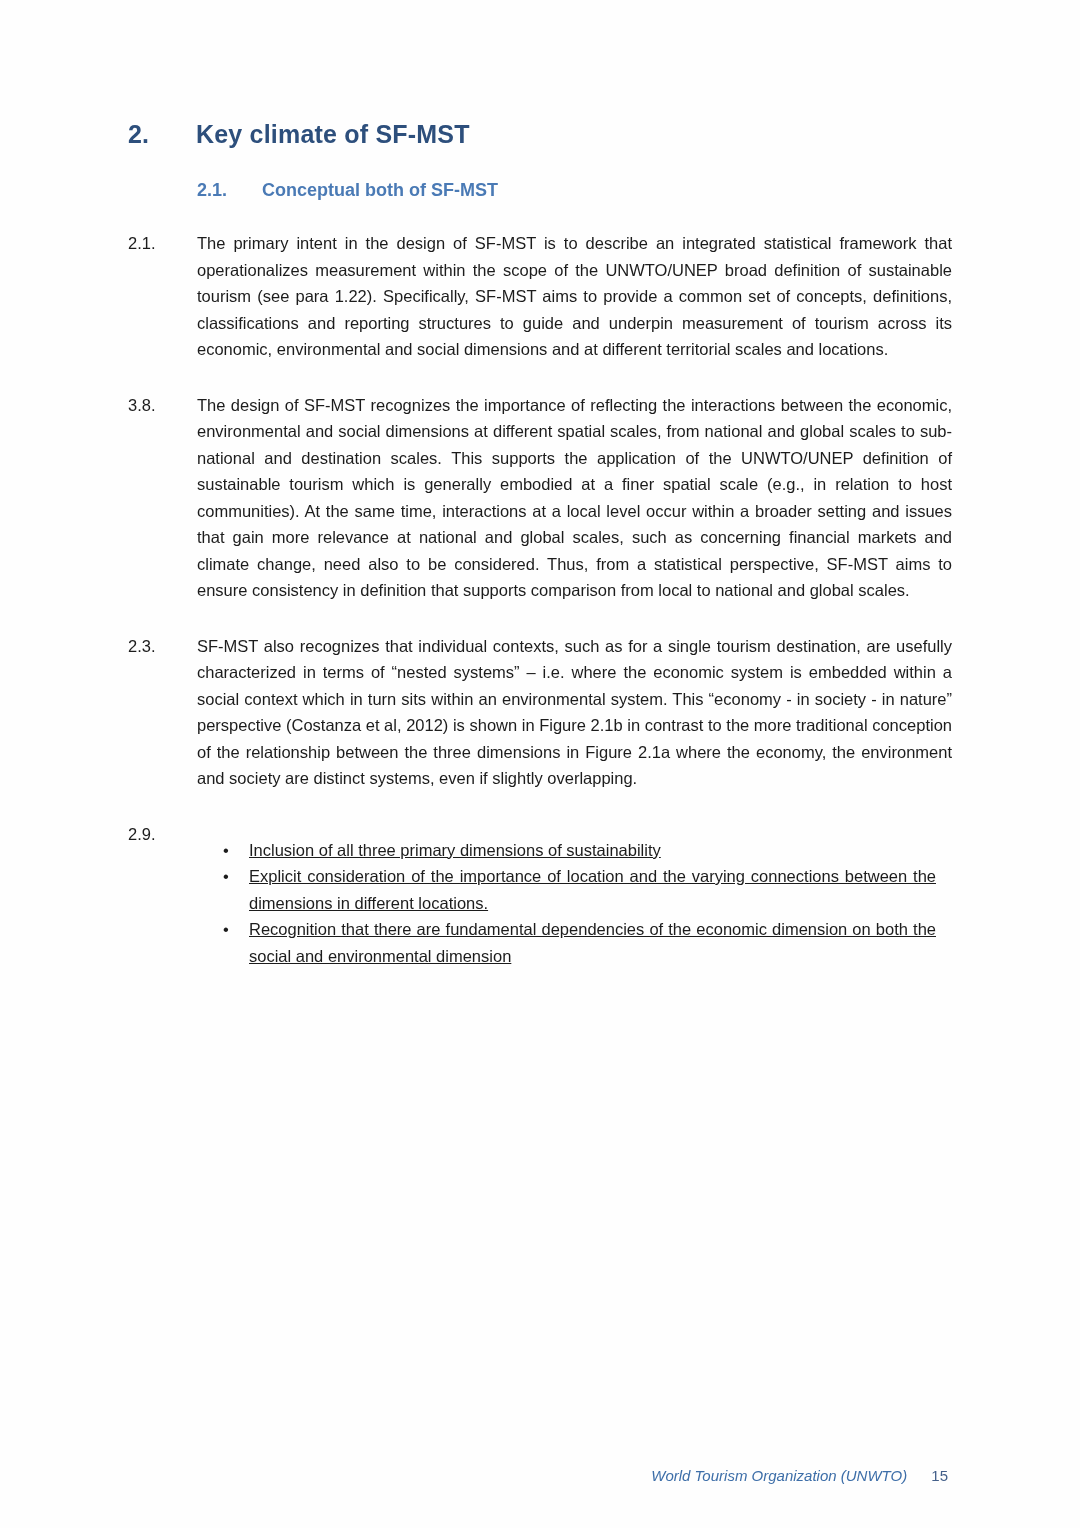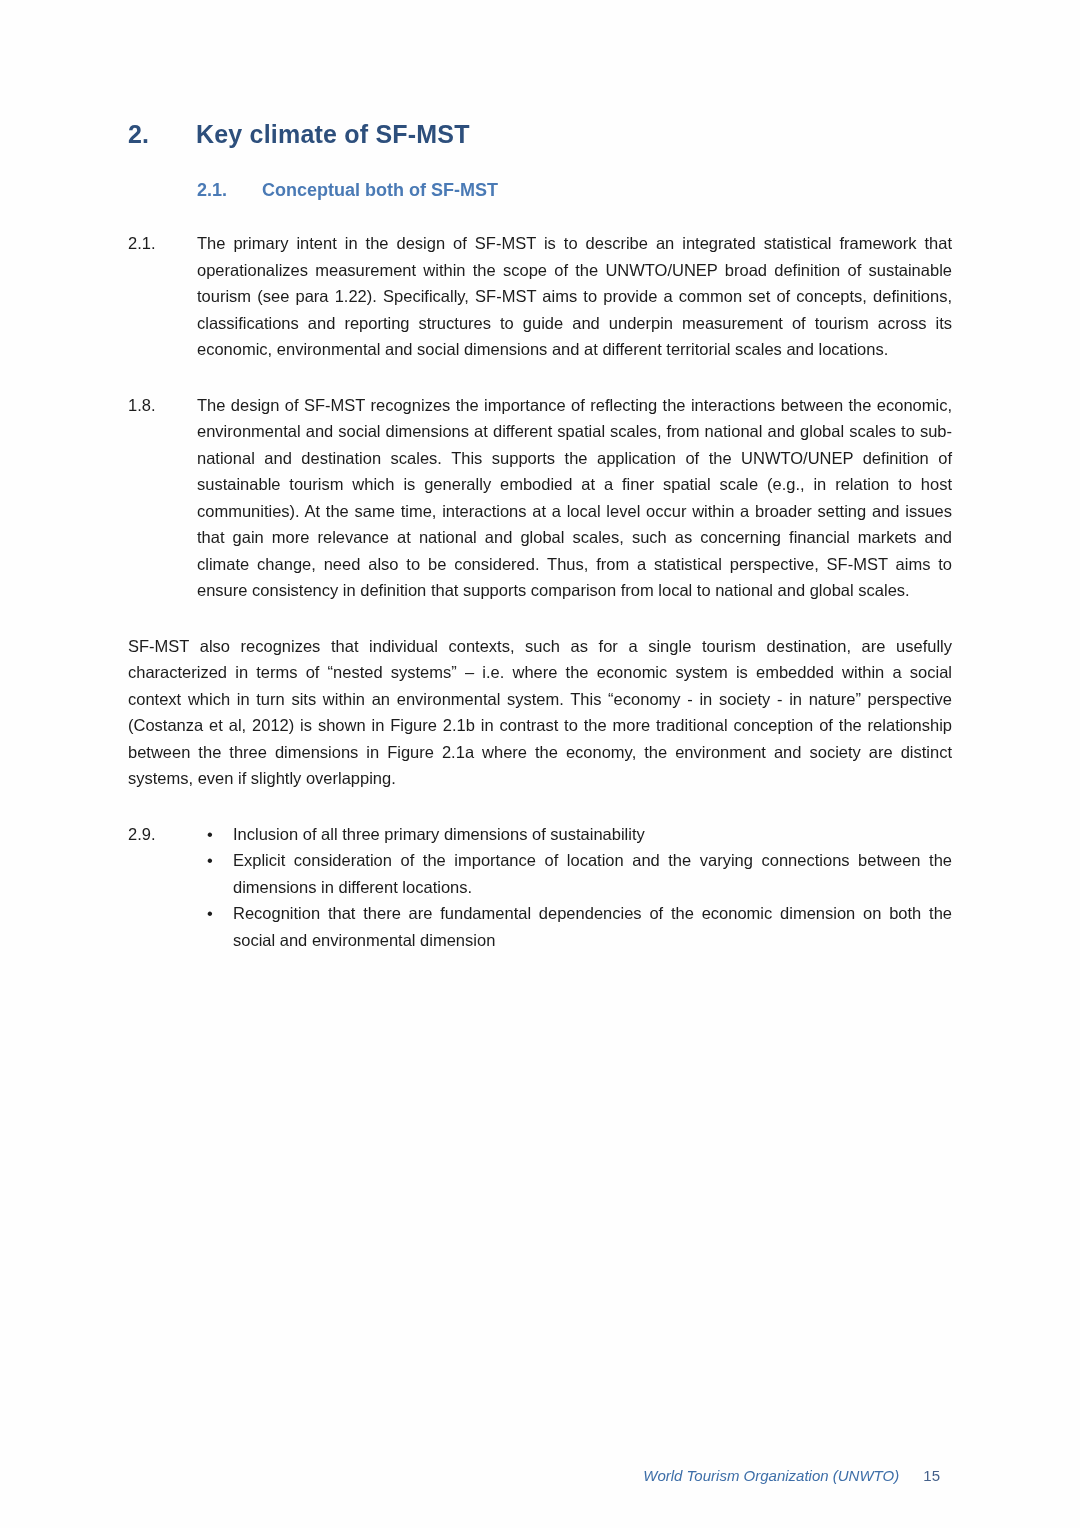--- a/index.html
+++ b/index.html
@@ -54,38 +54,39 @@
     flex-shrink: 0;
   }
   .p-body-wrap {
     flex: 1;
     min-width: 0;
   }
   .p-body {
     text-align: justify;
   }
   .bullets {
-    margin: 0;
+    margin: 16px;
     padding: 0;
     list-style: none;
+    text-decoration: underline;
   }
   .bullets li {
     position: relative;
     padding-left: 36px;
     text-align: justify;
   }
   .bullets li::before {
     content: "\2022";
     position: absolute;
     left: 10px;
     top: 0;
   }
   .footer {
     position: absolute;
-    right: 140px;
+    right: 132px;
     bottom: 44px;
     font-size: 15px;
     color: var(--footer, #3d6ea8);
     white-space: nowrap;
   }
   .footer-text {
     font-style: italic;
   }
   .footer-page {
     margin-left: 20px;
@@ -110,27 +111,28 @@
     </h2>
 
     <div class="para">
       <span class="p-num">2.1.</span>
       <div class="p-body-wrap">
         <div class="p-body">The primary intent in the design of SF-MST is to describe an integrated statistical framework that operationalizes measurement within the scope of the UNWTO/UNEP broad definition of sustainable tourism (see para 1.22). Specifically, SF-MST aims to provide a common set of concepts, definitions, classifications and reporting structures to guide and underpin measurement of tourism across its economic, environmental and social dimensions and at different territorial scales and locations.</div>
       </div>
     </div>
 
     <div class="para">
-      <span class="p-num">1.8.</span>
+      <span class="p-num">3.8.</span>
       <div class="p-body-wrap">
         <div class="p-body">The design of SF-MST recognizes the importance of reflecting the interactions between the economic, environmental and social dimensions at different spatial scales, from national and global scales to sub-national and destination scales. This supports the application of the UNWTO/UNEP definition of sustainable tourism which is generally embodied at a finer spatial scale (e.g., in relation to host communities). At the same time, interactions at a local level occur within a broader setting and issues that gain more relevance at national and global scales, such as concerning financial markets and climate change, need also to be considered. Thus, from a statistical perspective, SF-MST aims to ensure consistency in definition that supports comparison from local to national and global scales.</div>
       </div>
     </div>
 
     <div class="para">
+      <span class="p-num">2.3.</span>
       <div class="p-body-wrap">
         <div class="p-body">SF-MST also recognizes that individual contexts, such as for a single tourism destination, are usefully characterized in terms of “nested systems” – i.e. where the economic system is embedded within a social context which in turn sits within an environmental system. This “economy - in society - in nature” perspective (Costanza et al, 2012) is shown in Figure 2.1b in contrast to the more traditional conception of the relationship between the three dimensions in Figure 2.1a where the economy, the environment and society are distinct systems, even if slightly overlapping.</div>
       </div>
     </div>
 
     <div class="para">
       <span class="p-num">2.9.</span>
       <div class="p-body-wrap">
         <ul class="bullets">
           <li>Inclusion of all three primary dimensions of sustainability</li>

